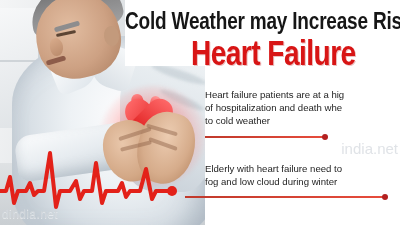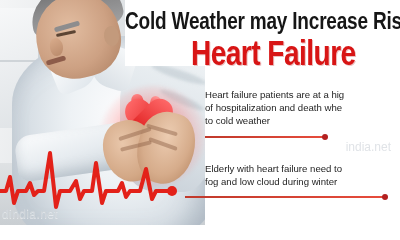--- a/index.html
+++ b/index.html
@@ -264,22 +264,22 @@
   }
   .rule:after {
     content:""; position:absolute; right:-3px; top:-2px;
     width:6px; height:6px; border-radius:50%;
     background:#b32020;
   }
   .rule-1 { left:0; top:136px; width:120px; }
   .rule-2 { left:-20px; top:196px; width:200px; }
 
   .watermark-right {
-    position:absolute; right:9px; top:140px;
-    font-size:12px;
+    position:absolute; right:2px; top:140px;
+    font-size:15px;
     color:rgba(222,226,230,.95);
     white-space:nowrap;
   }
 </style>
 </head>
 <body>
 
 <div id="infographic">
 
   <div class="photo-pane">

